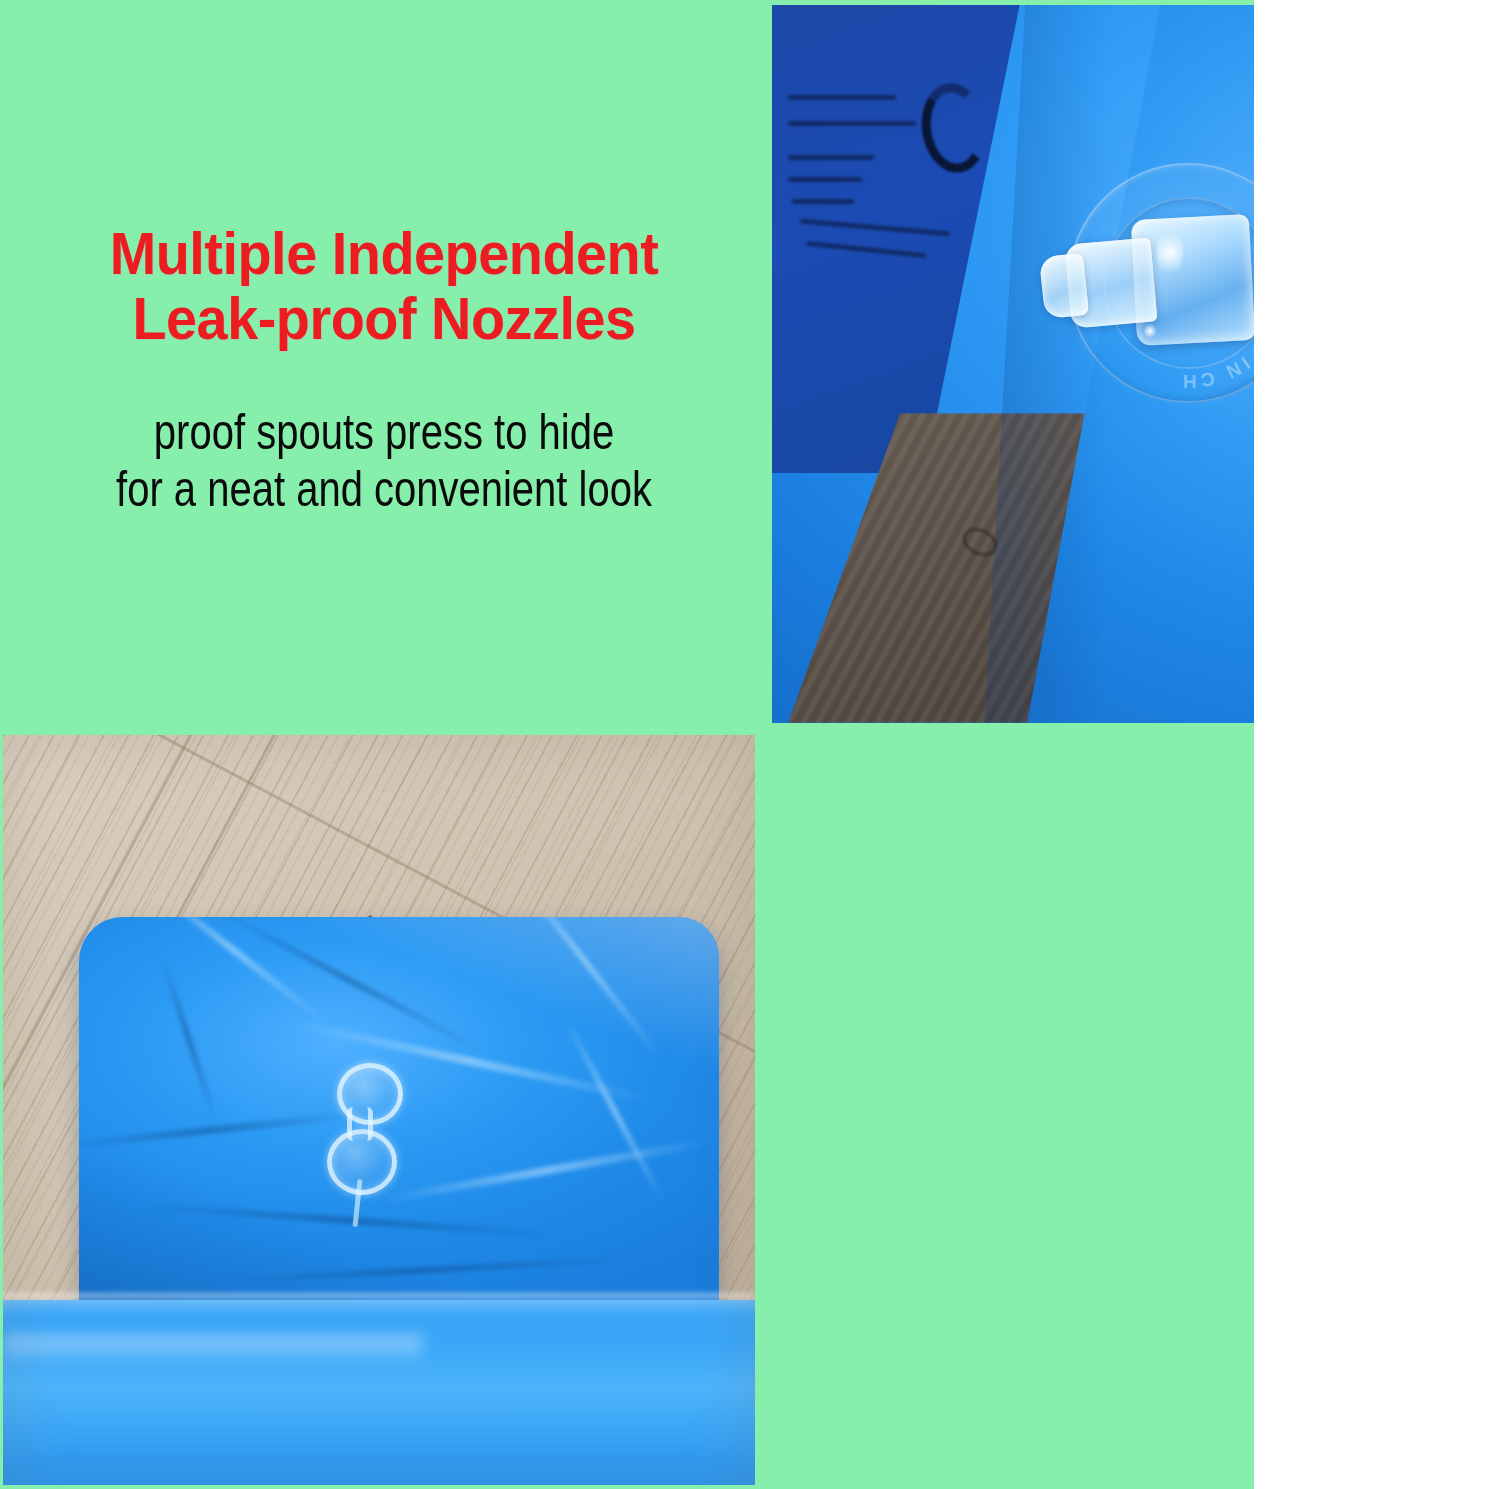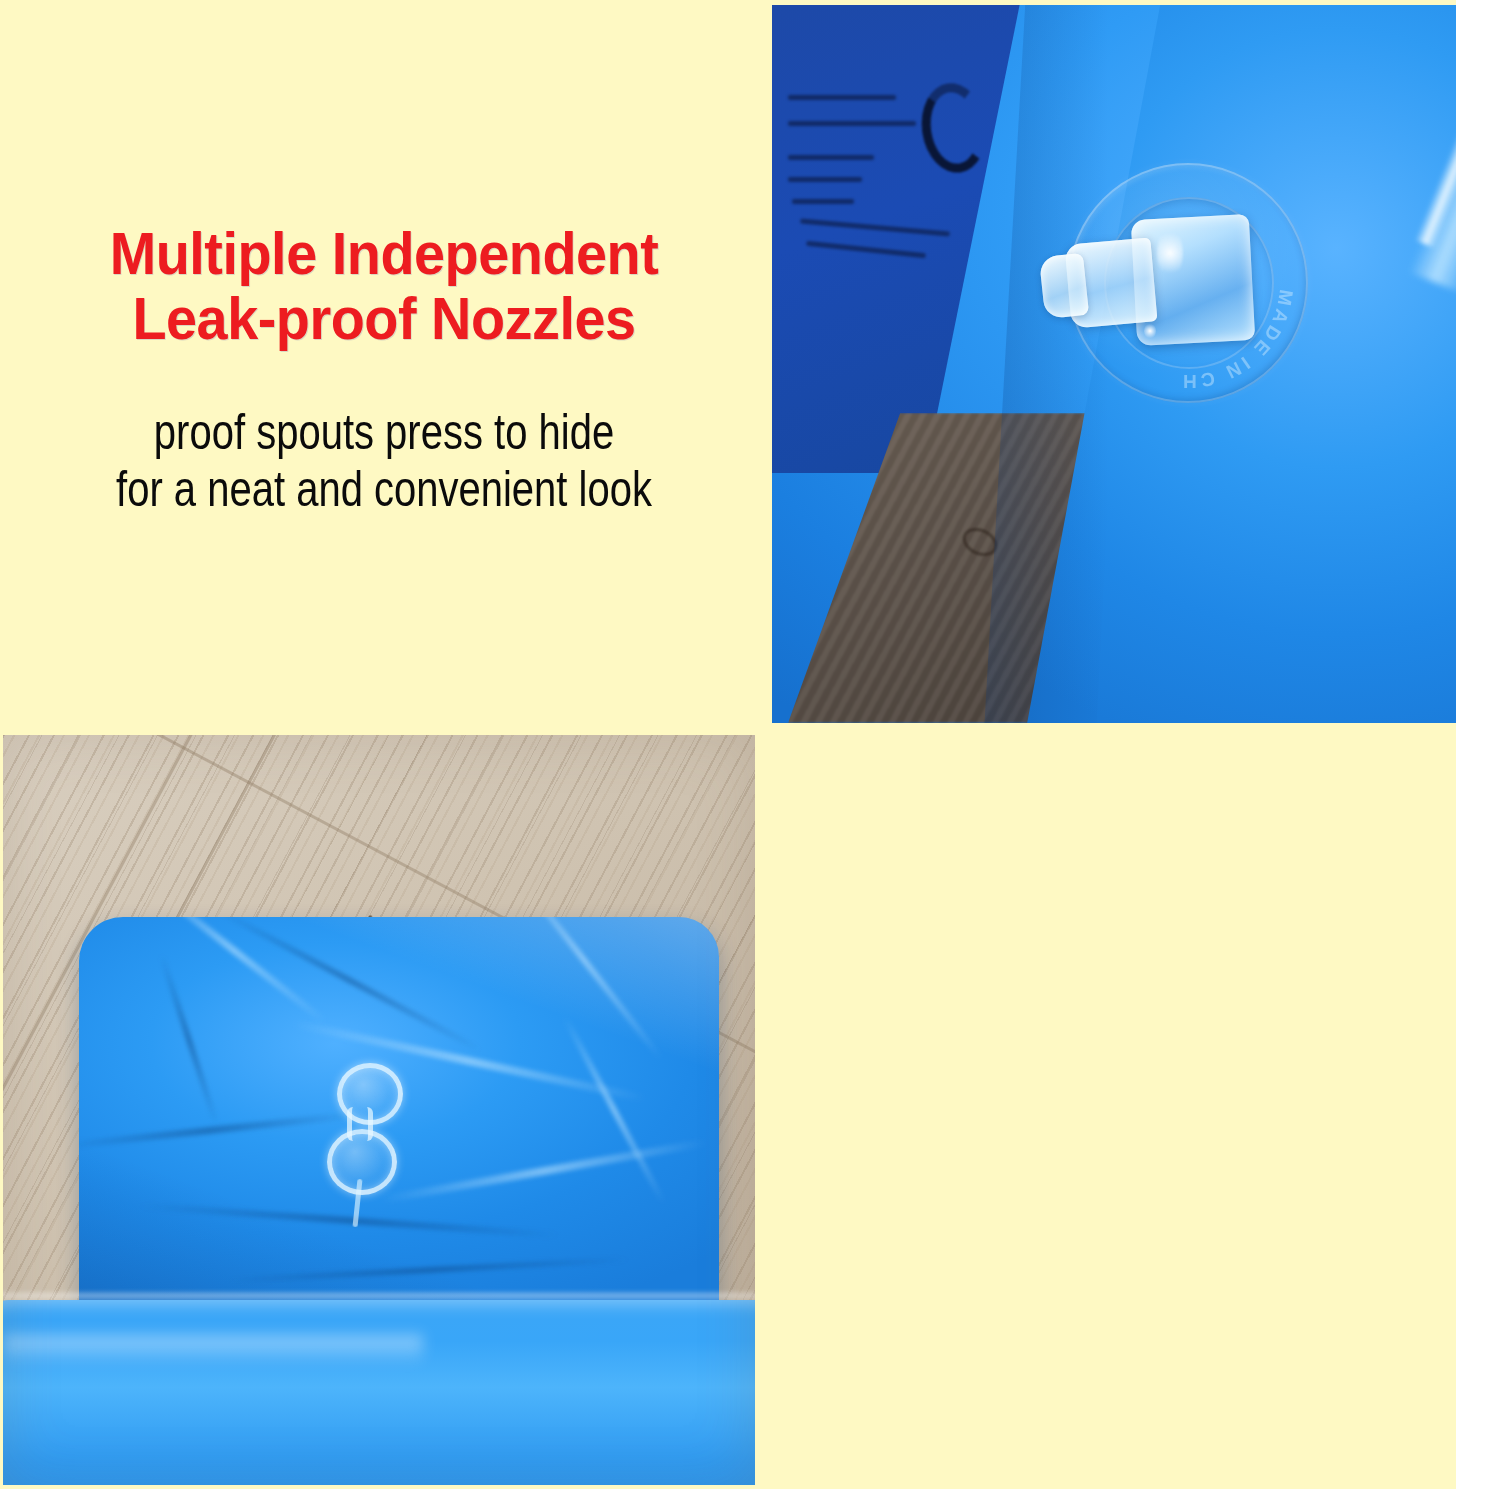--- a/index.html
+++ b/index.html
@@ -4,21 +4,21 @@
 <style>
   html,body{margin:0;padding:0;}
   body{
     width:1500px;height:1489px;
     background:#ffffff;
     font-family:"Liberation Sans","DejaVu Sans",sans-serif;
     overflow:hidden;
     position:relative;
   }
 
-  .canvas{position:relative;width:1456px;height:1489px;background:#fef9c3;overflow:hidden;}
+  .canvas{position:relative;width:1254px;height:1489px;background:#86efac;overflow:hidden;}
 
   
   .panel{position:absolute;box-sizing:border-box;}
 
   .panel-tl{left:0;top:0;width:768px;height:728px;}
   .panel-br{left:768px;top:728px;width:732px;height:761px;}
 
   .heading{
     color:#ED1C20;
     font-family:"Liberation Sans Narrow","Liberation Sans","DejaVu Sans Condensed",sans-serif;

